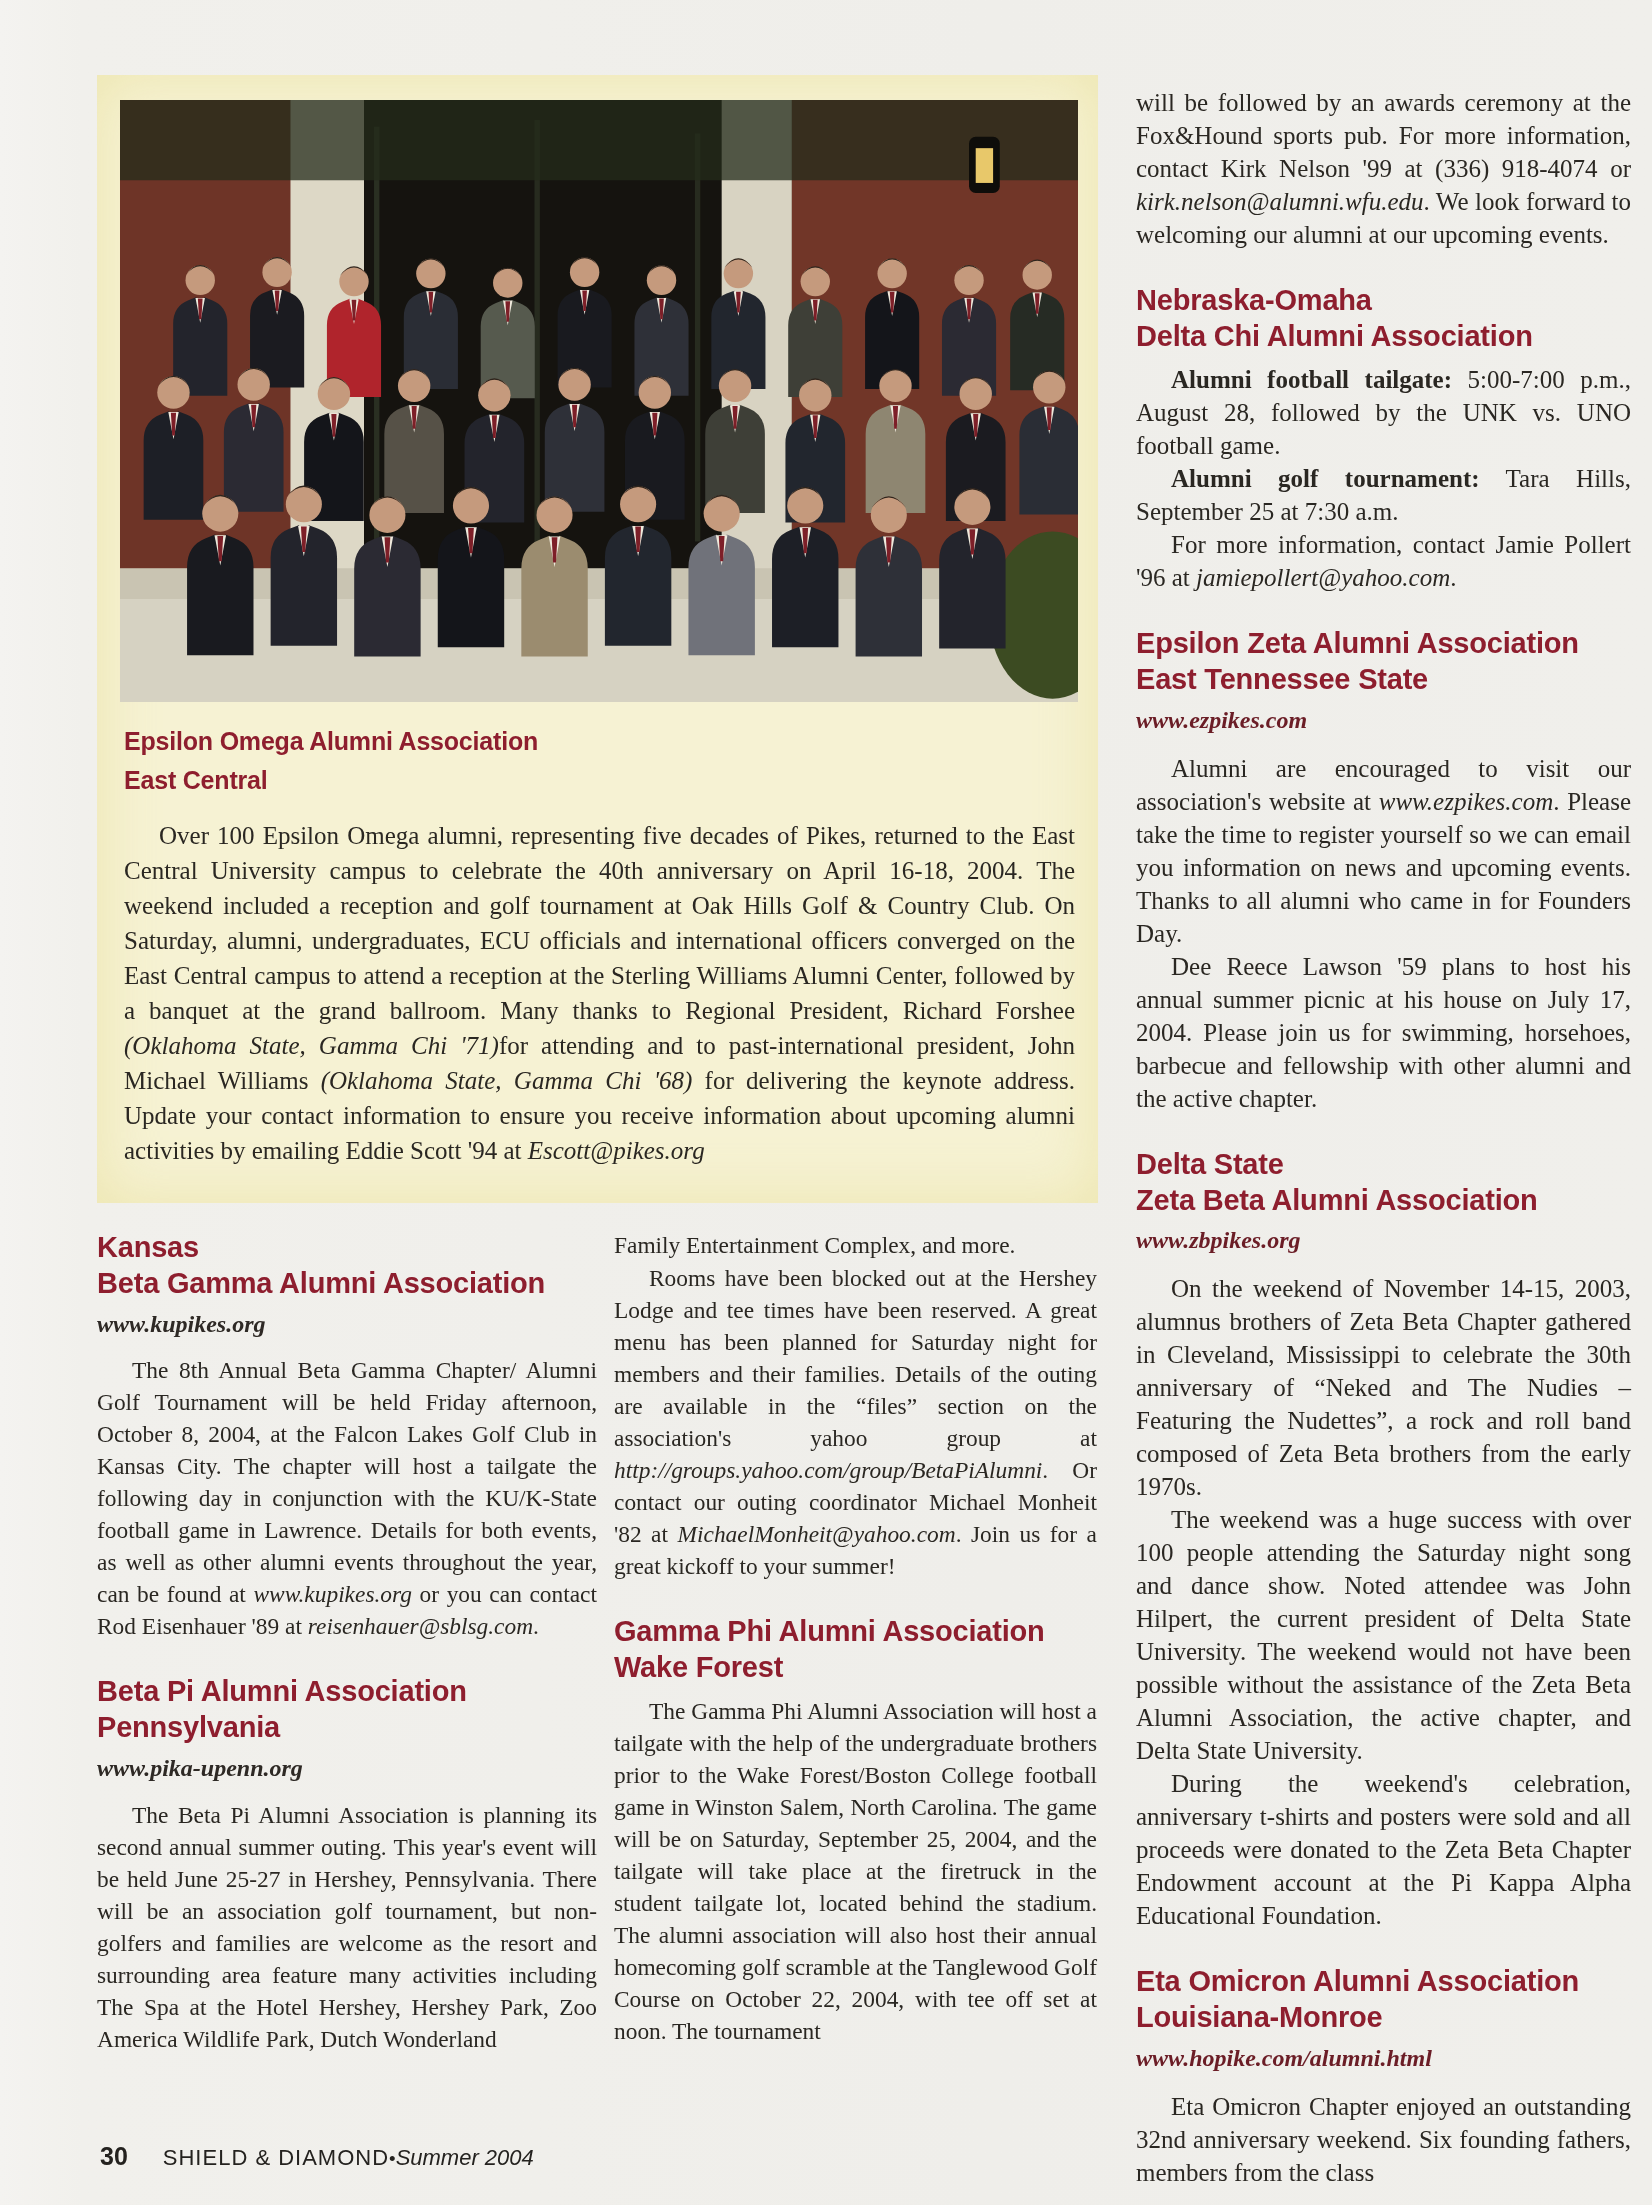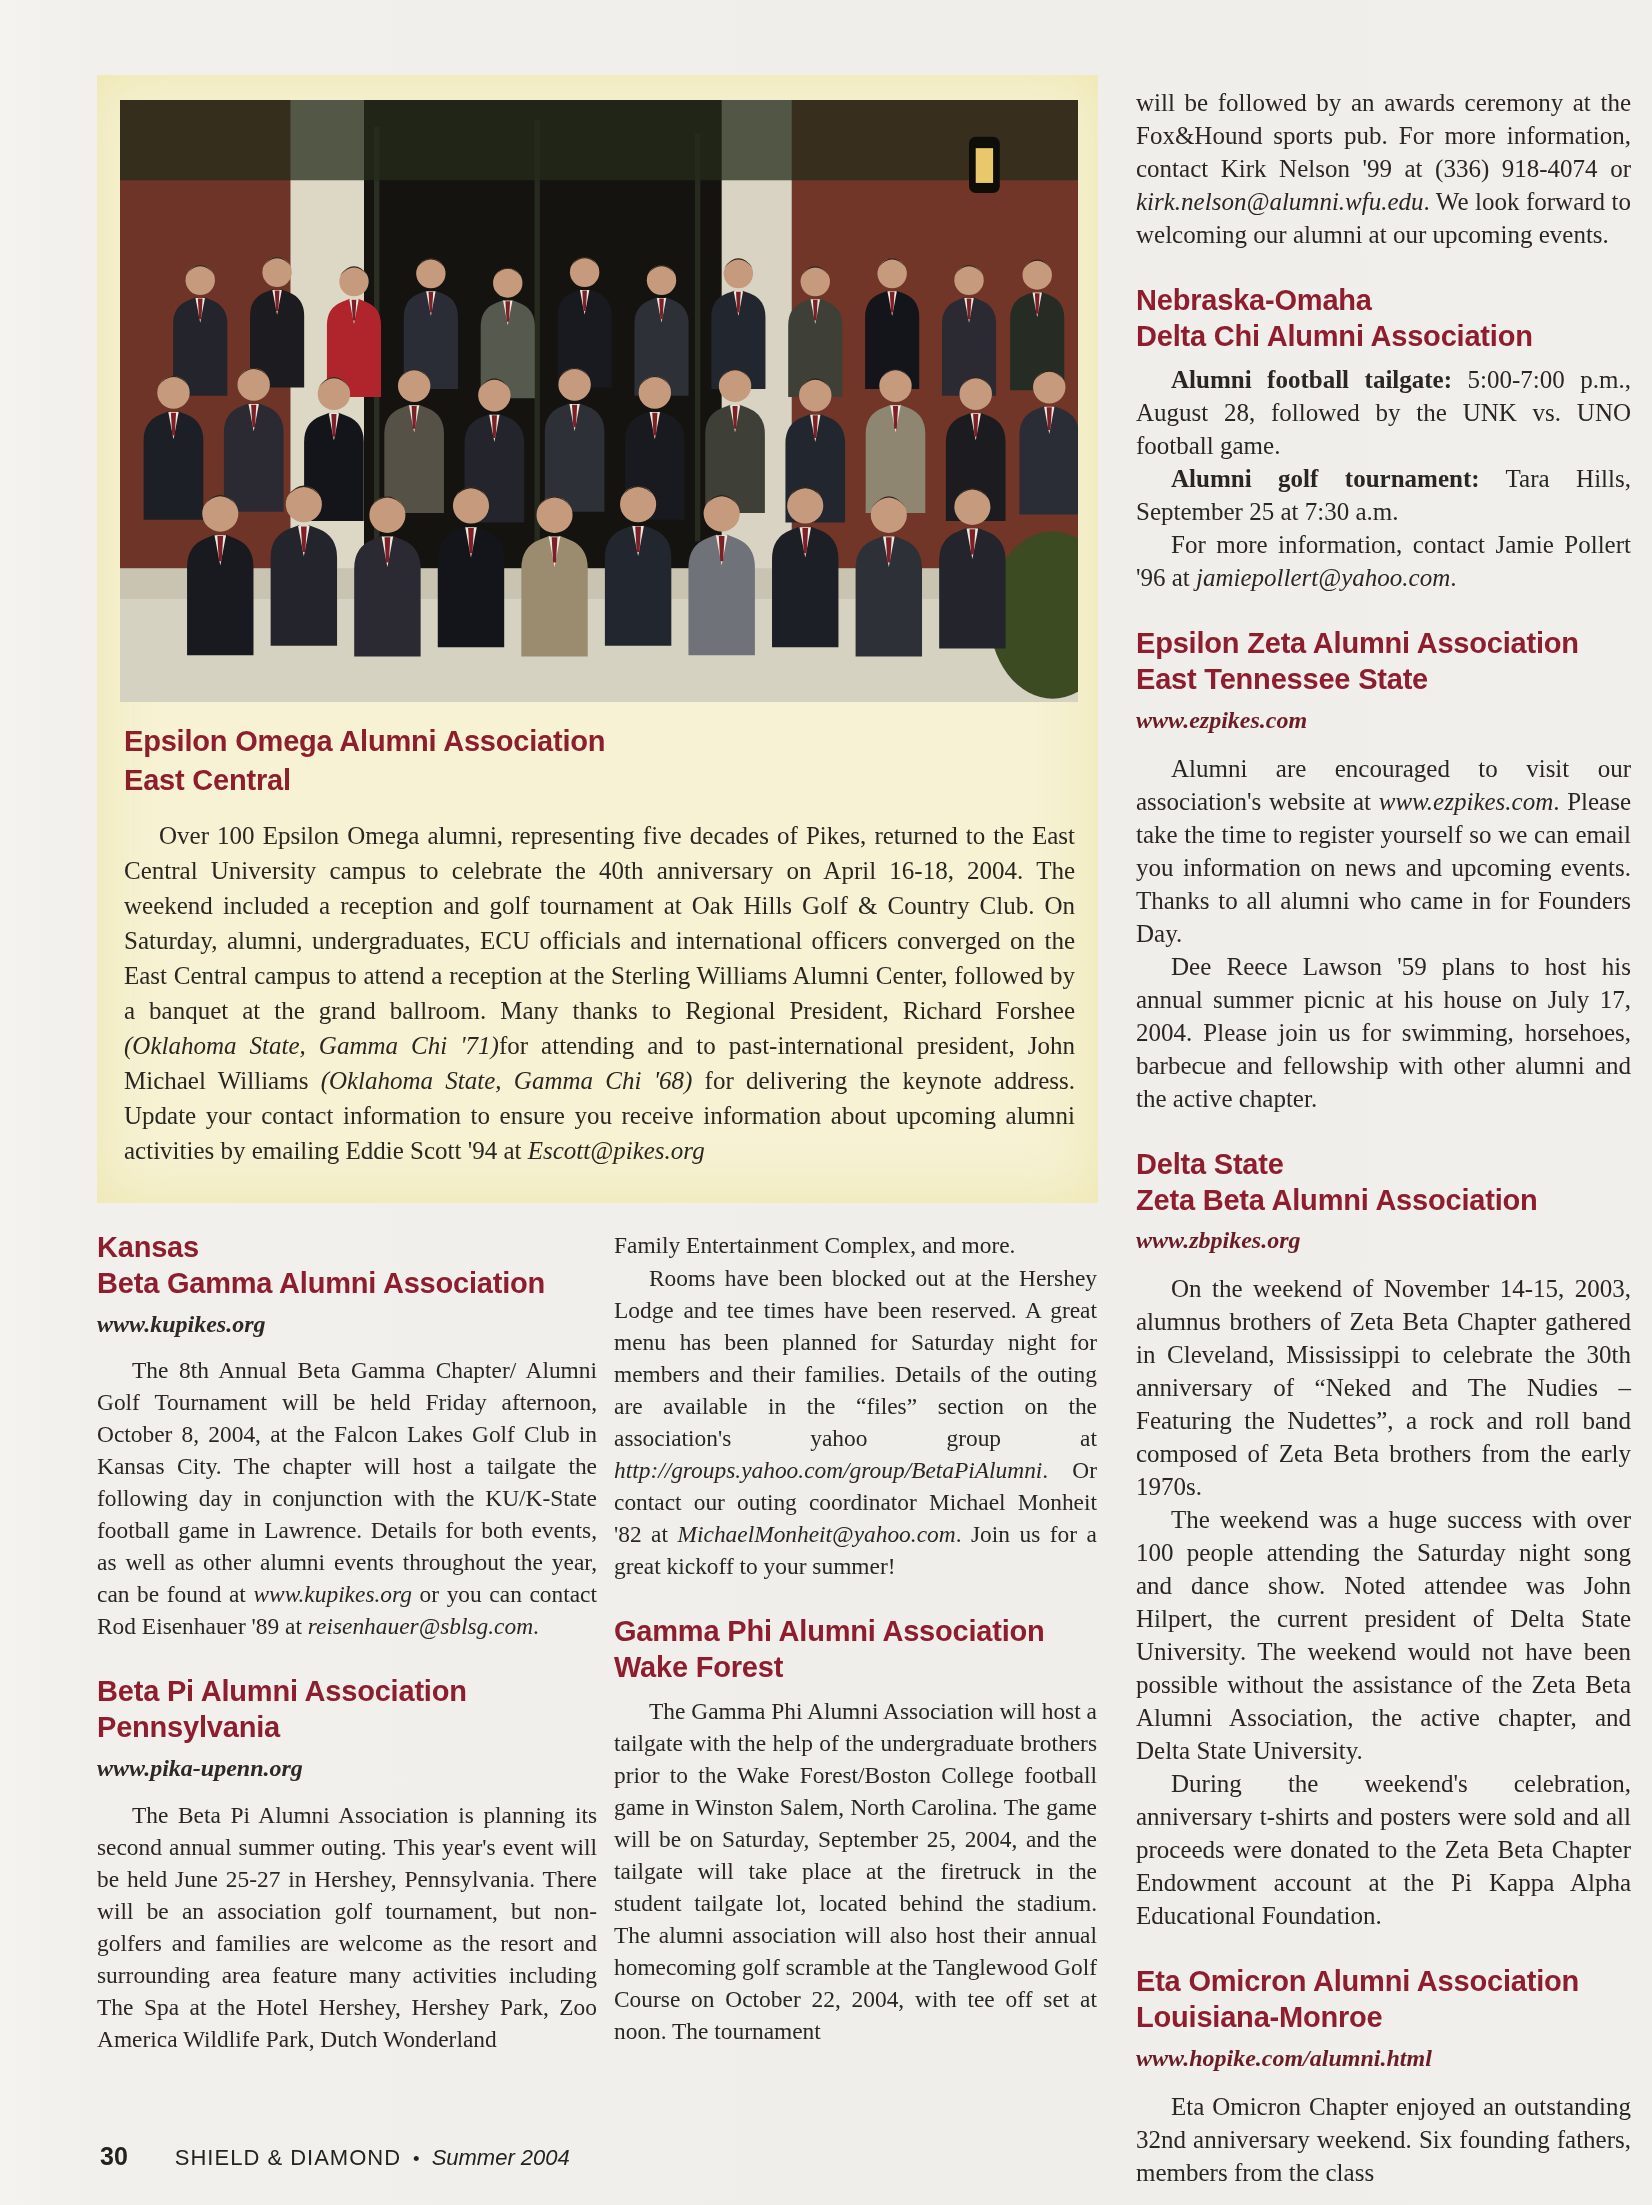--- a/index.html
+++ b/index.html
@@ -13,21 +13,21 @@
   }
   
   .cream-box{
     position:absolute;left:97px;top:75px;width:1001px;height:1128px;
     background:var(--cream,#f6f2d3);
     box-shadow:inset 0 0 60px rgba(226,214,130,.45);
   }
   .photo{position:absolute;left:23.4px;top:25.4px;width:958px;height:602px;display:block;}
   .feat-head{position:absolute;left:27px;top:647px;margin:0;
     font-family:"Liberation Sans","DejaVu Sans",sans-serif;
-    font-size:29px;line-height:39px;font-weight:700;letter-spacing:-0.2px;
+    font-size:25px;line-height:39px;font-weight:700;letter-spacing:-0.2px;
     color:var(--accent,#8e1e2e);}
   .feat-head span{display:block;}
   .feat-body{position:absolute;left:27px;top:743px;width:951px;margin:0;
     font-size:25px;line-height:35px;text-align:justify;}
   
   .col{position:absolute;font-size:23.4px;line-height:32px;text-align:justify;}
   .col p{margin:0;}
   .col-left{left:97px;top:1229px;width:500px;}
   .col-mid{left:614px;top:1229px;width:483px;}
   .col-right{left:1136px;top:86px;width:495px;font-size:25px;line-height:33px;}
@@ -39,21 +39,21 @@
     font-family:"Liberation Sans","DejaVu Sans",sans-serif;
     font-size:29px;line-height:36px;font-weight:700;letter-spacing:-0.2px;
     color:var(--accent,#8e1e2e);text-align:left;}
   .head span{display:block;}
   .url{margin:-2.7px 0 14.7px 0;font-size:24px;font-weight:700;font-style:italic;
     color:#2e2925;text-align:left;}
   .col-right .url{color:var(--url_maroon,#6b1d26);}
   .seg-i{font-style:italic;}
   .seg-b{font-weight:700;}
   
-  .footer{position:absolute;left:100px;top:2142px;display:flex;align-items:baseline;gap:12px;
+  .footer{position:absolute;left:100px;top:2142px;display:flex;align-items:baseline;
     font-family:"Liberation Sans","DejaVu Sans",sans-serif;font-size:22px;color:#24221f;}
   .footer .pn{font-weight:700;font-size:25px;margin-right:35px;}
   .footer .mag{letter-spacing:1px;}
   .footer .dot{font-size:18.7px;}
   .footer .iss{font-style:italic;}
 </style>
 </head>
 <body>
 
 <div class="page">

